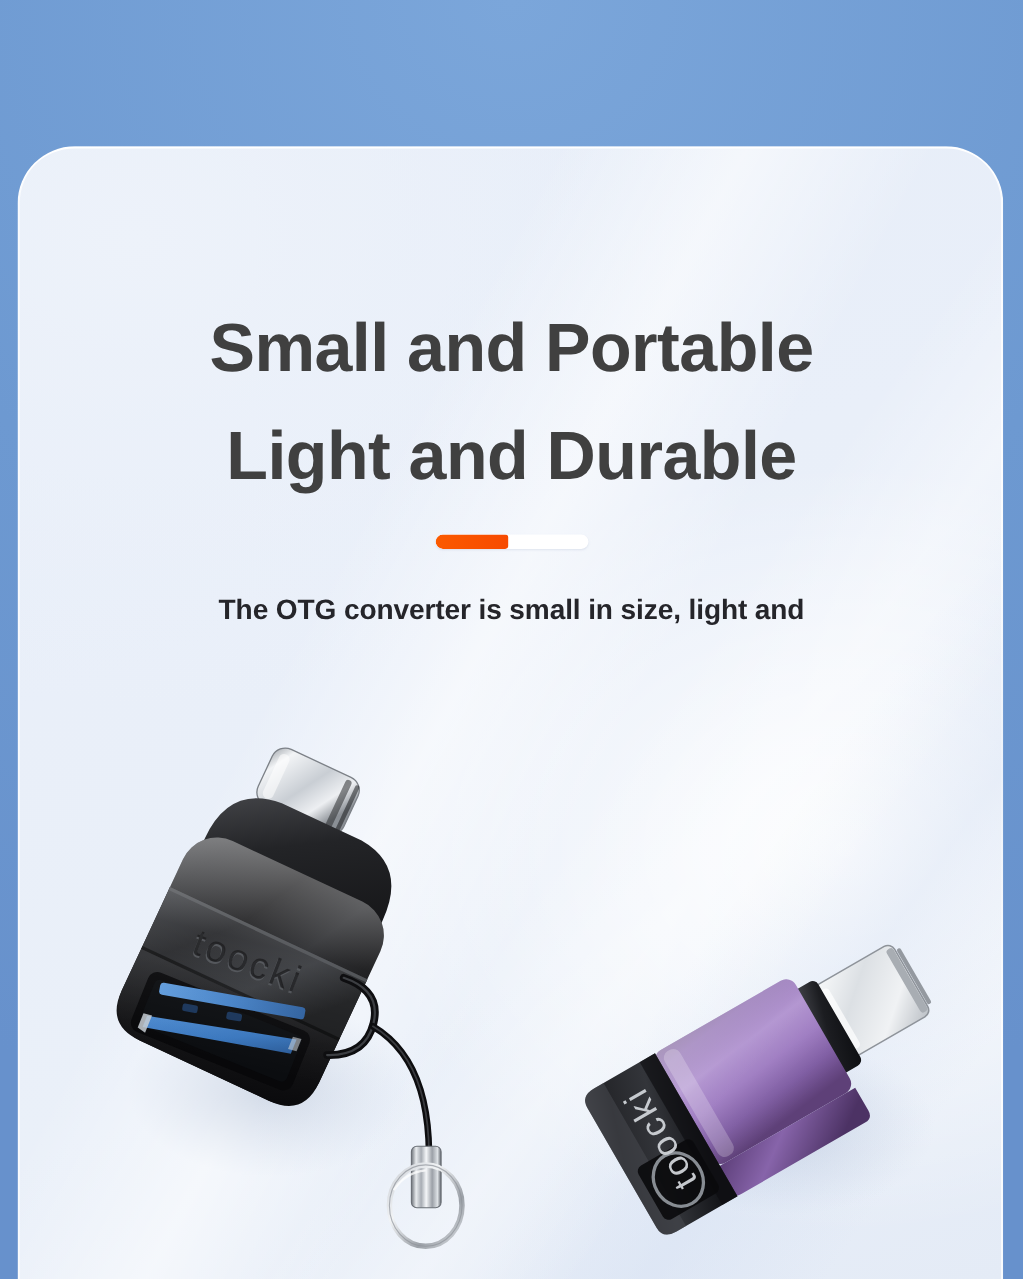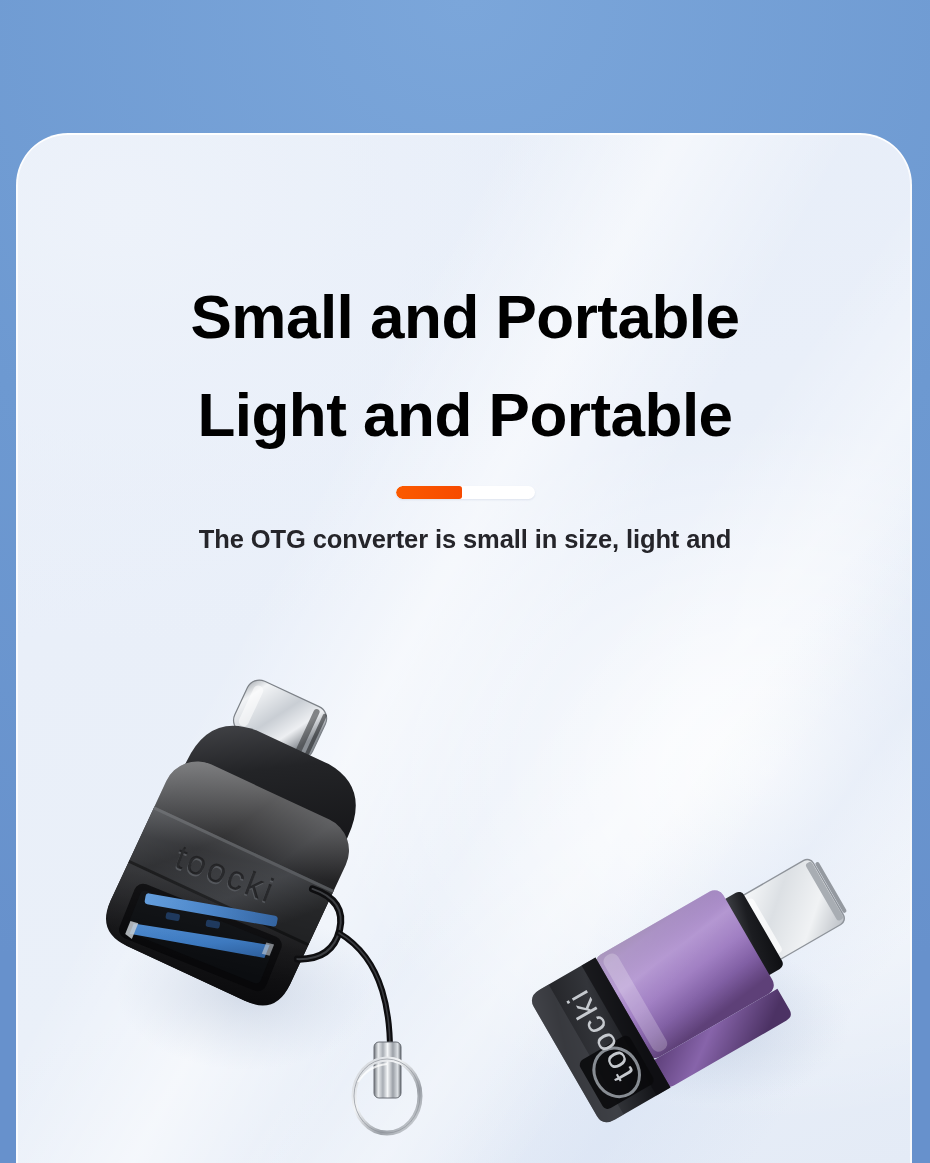--- a/index.html
+++ b/index.html
@@ -37,42 +37,42 @@
     content:"";position:absolute;inset:0;pointer-events:none;
     background:
       linear-gradient(125deg, rgba(255,255,255,0) 58%, rgba(255,255,255,.38) 67%, rgba(255,255,255,0) 76%),
       linear-gradient(125deg, rgba(210,222,242,0) 70%, rgba(206,219,241,.35) 80%, rgba(210,222,242,0) 90%);
   }
 
   
   .copy{position:absolute;left:0;right:0;top:0;text-align:center;z-index:6;}
   .headline{
     margin:0;padding:0;
-    color:#000000;
+    color:#404040;
     font-size:62px;line-height:98px;font-weight:700;
     letter-spacing:-0.5px;
   }
   .headline .l1{display:block;margin-top:0;}
   .headline .l2{display:block;}
 
   .divider{
     margin:22px auto 0;
     width:139px;height:13px;border-radius:7px;
     background:#FFFFFF;
     overflow:hidden;position:relative;
     box-shadow:0 1px 2px rgba(120,140,175,.18);
   }
   .divider .fill{
     position:absolute;left:0;top:0;bottom:0;width:48%;
     background:linear-gradient(90deg,#FB5A00 0%,#F74A00 100%);
     border-radius:7px 3px 3px 7px;
   }
 
   .desc{
-    margin:20px auto 0;width:760px;
+    margin:36px auto 0;width:760px;
     color:#25252A;
     font-size:25.5px;line-height:40px;font-weight:600;
     letter-spacing:-0.1px;
   }
   .desc span{display:block;}
 
   
   .products{position:absolute;inset:0;z-index:4;}
   svg.prod{position:absolute;overflow:visible;}
 
@@ -84,21 +84,21 @@
 
 <div class="stage">
 
   <div class="backdrop"></div>
 
   <div class="card"></div>
 
   <div class="copy">
     <h1 class="headline" style="padding-top:268px;">
       <span class="l1">Small and Portable</span>
-      <span class="l2">Light and Portable</span>
+      <span class="l2">Light and Durable</span>
     </h1>
 
     <div class="divider">
       <div class="fill" style="width: 48%;"></div>
     </div>
 
     <p class="desc">
       <span>The OTG converter is small in size, light and</span>
     </p>
   </div>

